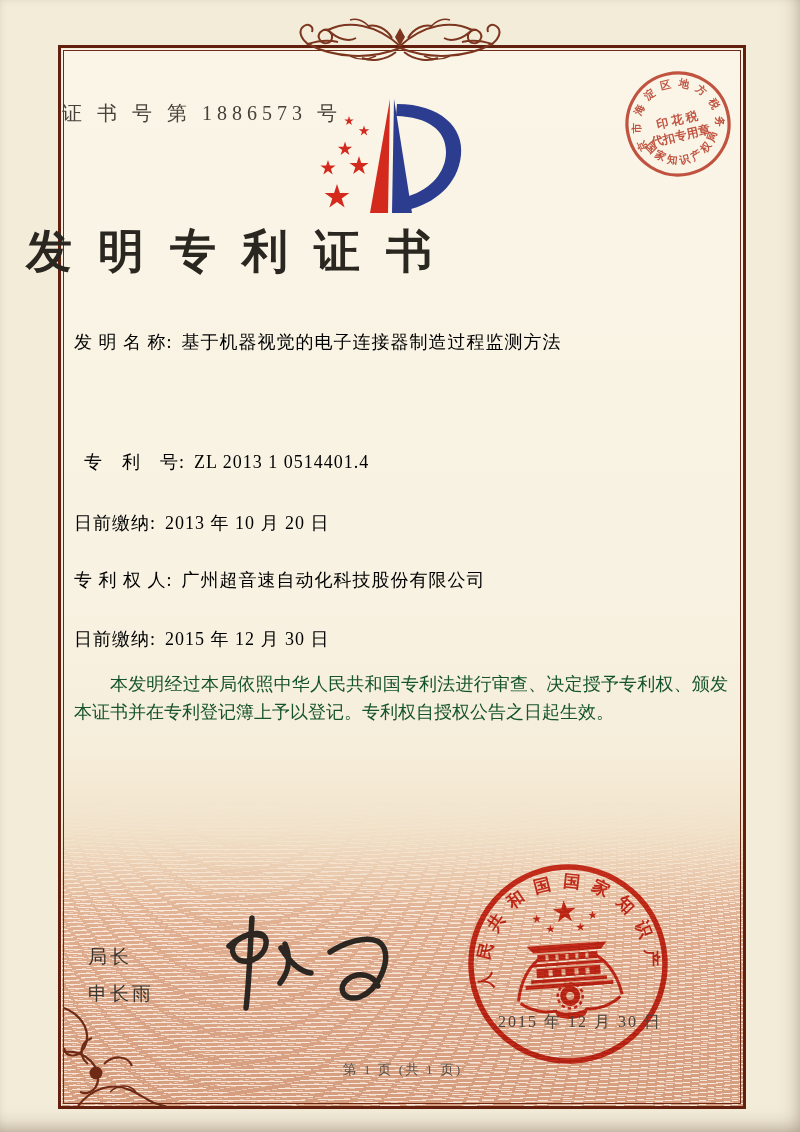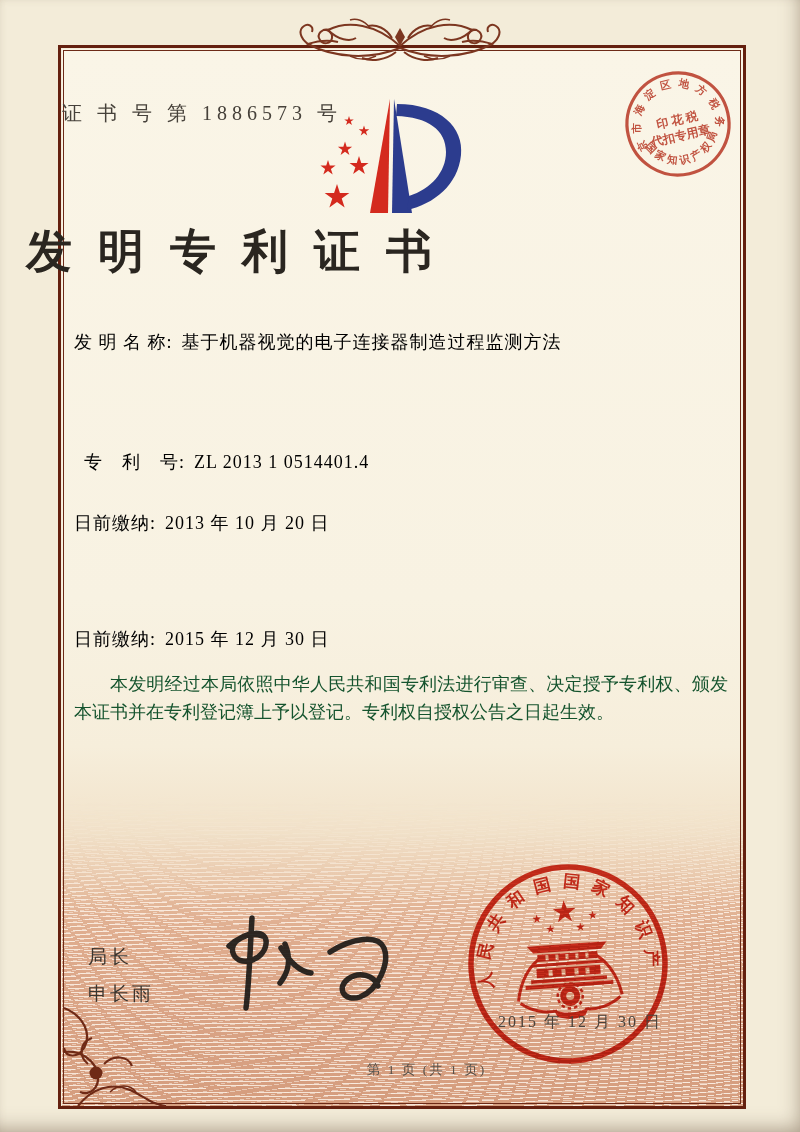--- a/index.html
+++ b/index.html
@@ -22,21 +22,21 @@
          font-size:46px;font-weight:bold;letter-spacing:26px;text-indent:26px;color:#2a2620;}
   .row{position:absolute;left:74px;font-size:18px;color:#000000;white-space:nowrap;letter-spacing:1px;}
   .row .val{margin-left:9px;}
   .paras{position:absolute;left:74px;top:670px;width:654px;font-size:18px;line-height:28px;
          color:#14532d;text-align:justify;}
   .paras p{margin:0;text-indent:2em;}
   .signer{position:absolute;left:88px;font-size:19px;color:#3a352f;letter-spacing:3px;font-family:Liberation Mono, monospace;}
   .seal-date{position:absolute;left:470px;top:1012px;width:220px;text-align:center;font-size:16px;
          letter-spacing:2px;color:#4a433c;white-space:nowrap;}
   .footer{position:absolute;left:62px;top:1061px;width:681px;text-align:center;font-size:13.5px;
-         letter-spacing:2px;color:#57514a;padding-left:24px;}
+         letter-spacing:2px;color:#57514a;}
   svg{position:absolute;overflow:visible;}
   .seal-svg,.stamp-svg{mix-blend-mode:multiply;}
   svg text{font-family:"Liberation Serif","DejaVu Serif",serif;}
 </style>
 </head>
 <body>
 
 <div class="page">
 
   <div class="inner-bg"></div>
@@ -114,20 +114,23 @@
   <h1 class="title">发明专利证书</h1>
 
   <div class="row" style="top:330px;">
     <span>发 明 名 称:</span><span class="val">基于机器视觉的电子连接器制造过程监测方法</span>
   </div>
   <div class="row" style="top:450px;margin-left:10px;">
     <span>专　利　号:</span><span class="val">ZL 2013 1 0514401.4</span>
   </div>
   <div class="row" style="top:511px;">
     <span>日前缴纳:</span><span class="val">2013 年 10 月 20 日</span>
+  </div>
+  <div class="row" style="top:568px;">
+    <span>专 利 权 人:</span><span class="val">广州超音速自动化科技股份有限公司</span>
   </div>
   <div class="row" style="top:627px;">
     <span>日前缴纳:</span><span class="val">2015 年 12 月 30 日</span>
   </div>
 
   <div class="paras">
     <p>本发明经过本局依照中华人民共和国专利法进行审查、决定授予专利权、颁发本证书并在专利登记簿上予以登记。专利权自授权公告之日起生效。</p>
   </div>
 
   <div class="signer" style="top:944px;">局长</div>

